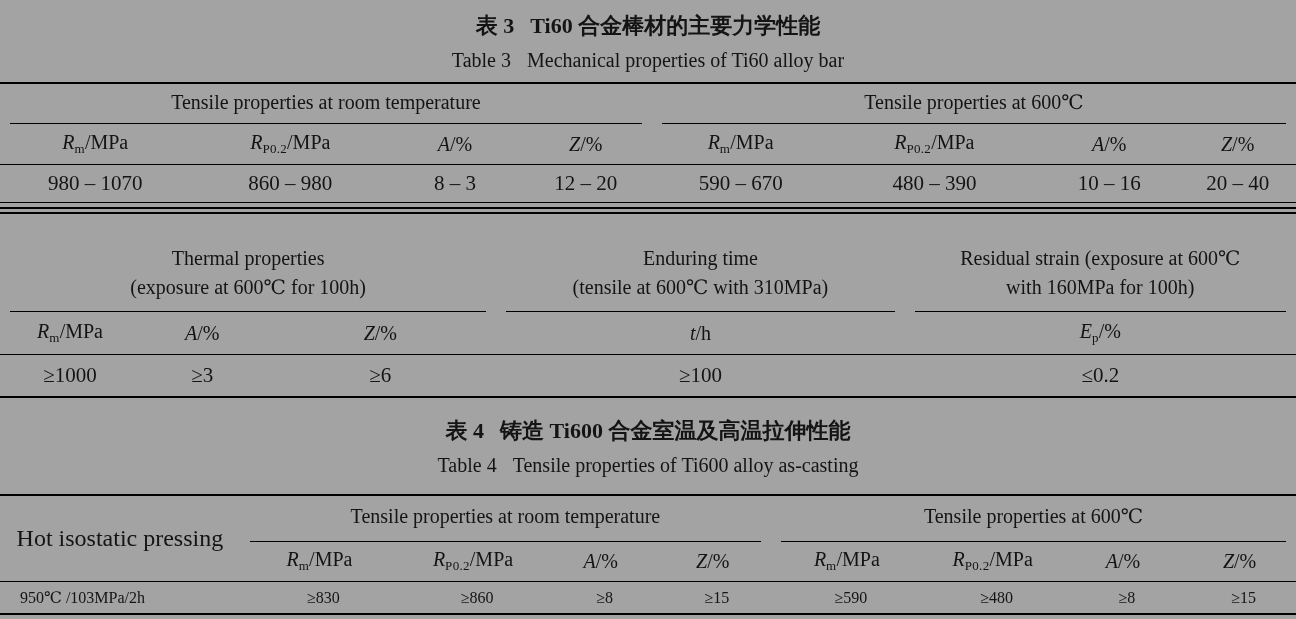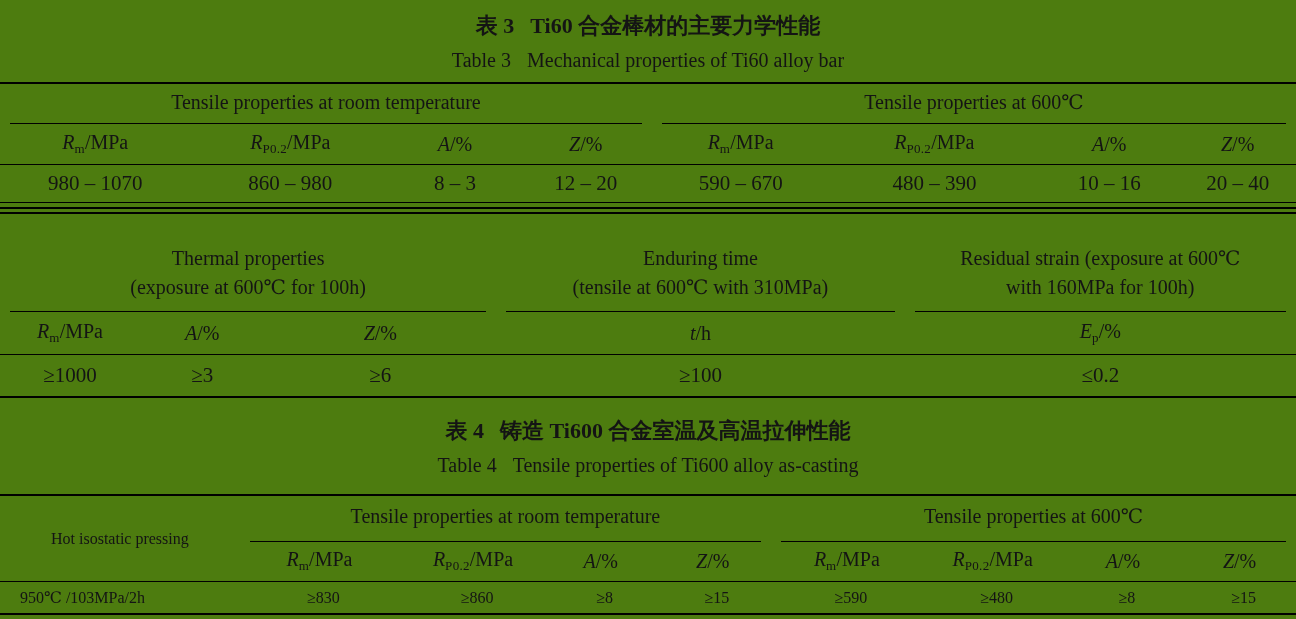--- a/index.html
+++ b/index.html
@@ -3,21 +3,21 @@
 <meta charset="utf-8">
 <style>
   * { box-sizing: border-box; }
   html, body { margin: 0; padding: 0; }
   body {
     width: 1296px; height: 619px; overflow: hidden;
     background: #ffffff;
     font-family: "Liberation Serif", "DejaVu Serif", serif;
     color: #141414;
   }
-  .page { width: 1296px; height: 619px; position: relative; background: #4d7c0f; }
+  .page { width: 1296px; height: 619px; position: relative; background: #a3a3a3; }
 
   
   .title { text-align: center; line-height: 26px; }
   .title-zh { font-size: 22px; font-weight: 700; padding-top: 13px; }
   .title-en { font-size: 20px; font-weight: 400; margin-top: 8px; }
   .title .lbl { margin-right: 16px; }
   .t4-zh { margin-top: 20px; padding-top: 0; }
 
   
   table { width: 1296px; border-collapse: collapse; table-layout: fixed; }
@@ -53,21 +53,21 @@
   }
 
   .tblB .group-th { padding-top: 26px; }
   .tblB .colhead-row th { padding: 8px 0 8px 0; }
   .dataB td { font-size: 21px; padding: 8px 0 8px 0; border-bottom: 2.5px solid #000; }
 
   .tbl4 .group-th { padding-top: 8px; }
   .tbl4 .cmid { padding-bottom: 12px; }
   .tbl4 .colhead-row th { padding: 6px 0 7px 0; }
   .row-head {
-    font-size: 16px; border-bottom: 1.3px solid #000; vertical-align: middle;
+    font-size: 24px; border-bottom: 1.3px solid #000; vertical-align: middle;
   }
   .data4 td { font-size: 16px; padding: 6px 0 6px 8px; border-bottom: 2.5px solid #000; }
   .data4 .cond { text-align: left; padding-left: 20px; }
 </style>
 </head>
 <body>
 
 <div class="page">
 
   <div class="title title-zh">

